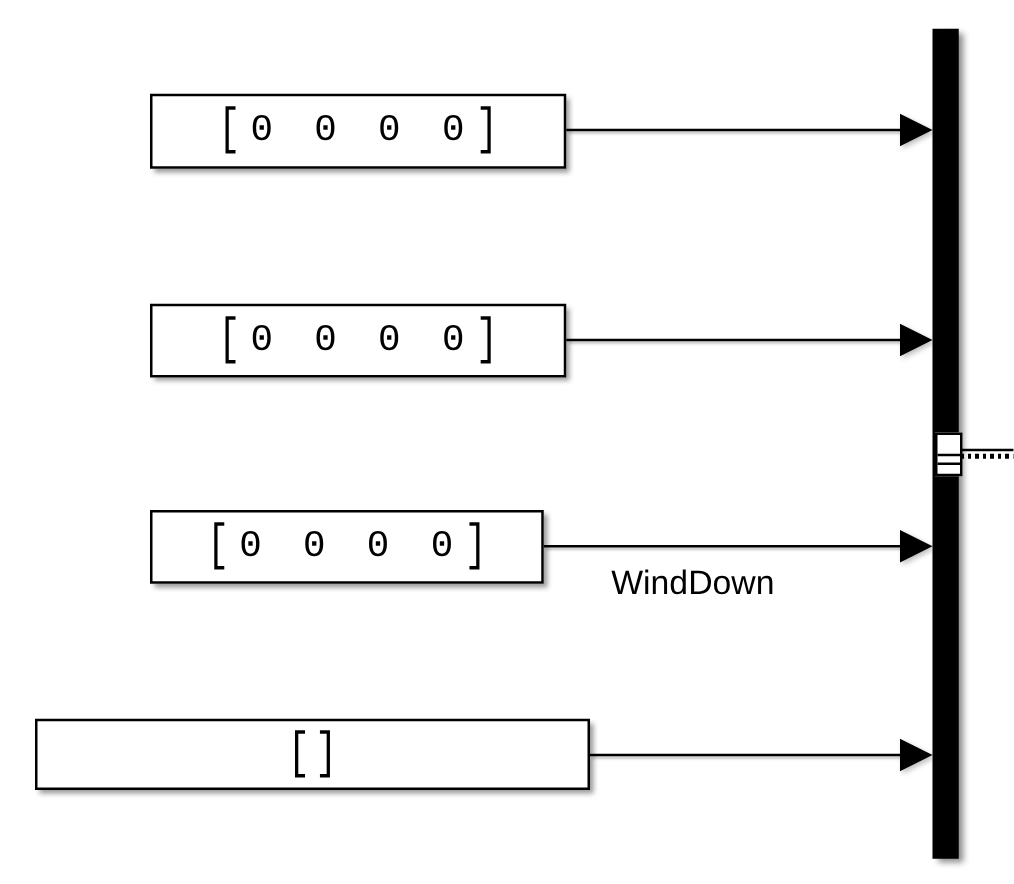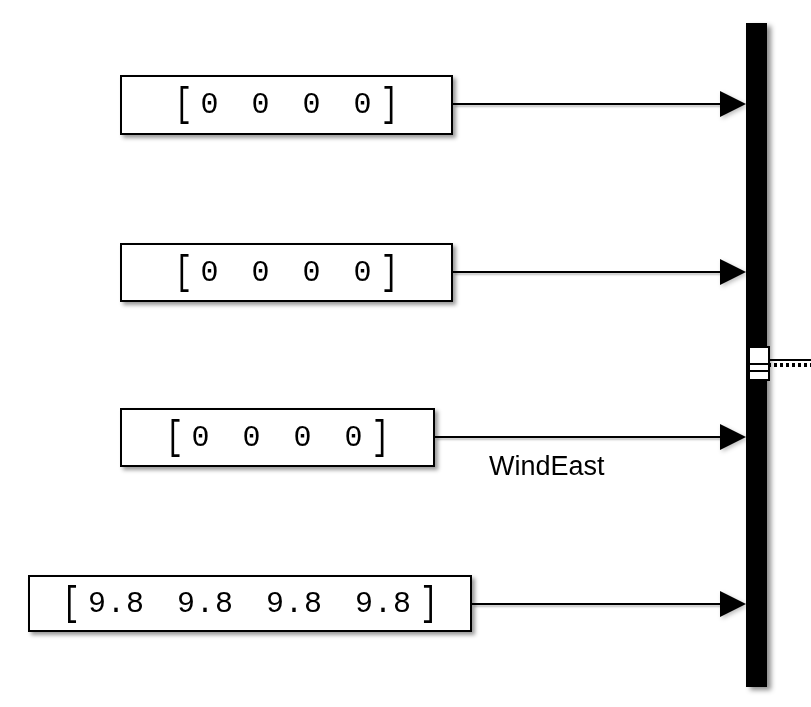--- a/index.html
+++ b/index.html
@@ -167,26 +167,25 @@
     <span class="const-value">
       <span class="bracket">[</span>
       <span class="digits">0 0 0 0</span>
       <span class="bracket">]</span>
     </span>
   </div>
   <div class="conn" style="left:435px; top:424px; width:311px; height:26px;">
     <div class="wire" style="left:0; top:12px; width:292px;"></div>
     <div class="arrow-head" style="left:285px; top:0;"></div>
   </div>
-  <div class="block-label" style="left:489px; top:451px;">WindEast</div>
+  <div class="block-label" style="left:489px; top:451px;">WindDown</div>
 
   <div class="const-block" style="left:28px; top:575px; width:444px; height:57px;">
     <span class="const-value">
       <span class="bracket">[</span>
-      <span class="digits">9.8 9.8 9.8 9.8</span>
       <span class="bracket">]</span>
     </span>
   </div>
   <div class="conn" style="left:472px; top:591px; width:274px; height:26px;">
     <div class="wire" style="left:0; top:12px; width:255px;"></div>
     <div class="arrow-head" style="left:248px; top:0;"></div>
   </div>
 
   <div class="mux-bar"></div>
 

